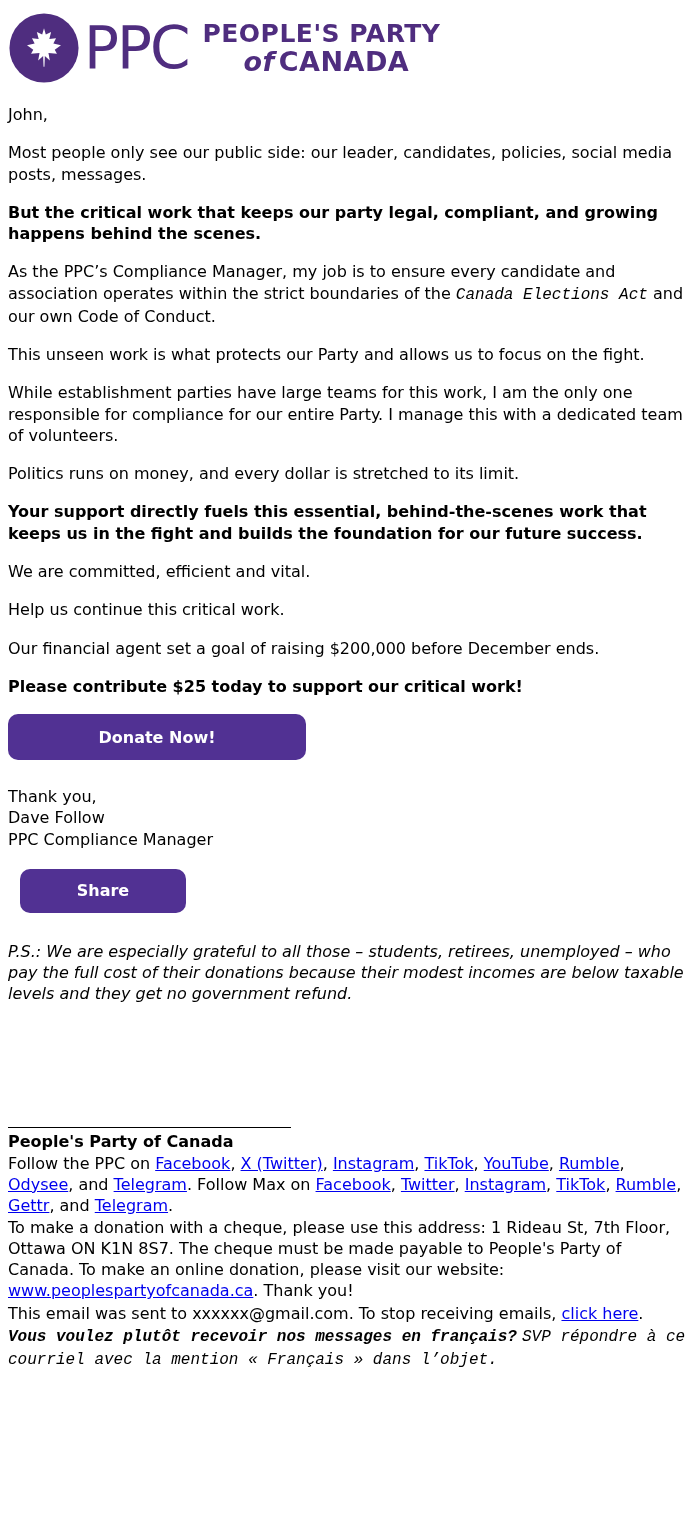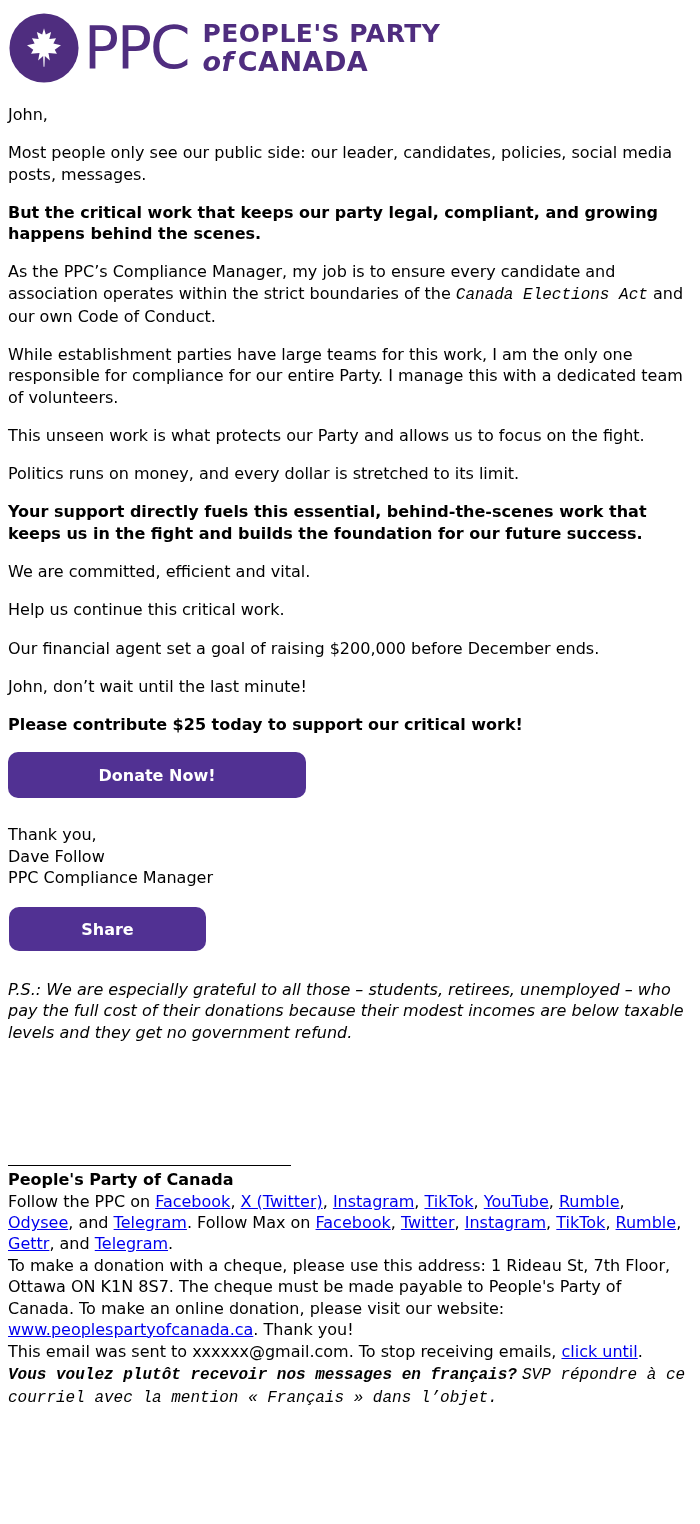--- a/index.html
+++ b/index.html
@@ -42,20 +42,21 @@
     font-weight:bold;
     line-height:1.08;
   }
   .logo-line1{
     font-size:25px;
     letter-spacing:0.5px;
   }
   .logo-line2{
     font-size:27px;
     letter-spacing:0.5px;
+    margin-left:41px;
   }
   .logo-line2 .of{
     font-style:italic;
     font-weight:bold;
     margin-right:4px;
   }
   
   p{
     margin:0 0 17px 0;
     line-height:1.33;
@@ -79,23 +80,23 @@
     border-radius:10px;
     text-align:center;
     cursor:pointer;
   }
   .btn-donate{
     width:298px;
     height:46px;
     margin:16px 0 26px 0;
   }
   .btn-share{
-    width:197px;
+    width:166px;
     height:44px;
-    margin:18px 0 28px 1px;
+    margin:18px 0 28px 12px;
   }
   
   .footer-divider{
     border:none;
     border-top:1px solid #000000;
     width:283px;
     margin:122px 0 3px 0;
   }
   .footer{
     line-height:1.32;
@@ -127,35 +128,34 @@
   </div>
 
   <p>John,</p>
 
   <p>Most people only see our public side: our leader, candidates, policies, social media posts, messages.</p>
 
   <p class="bold">But the critical work that keeps our party legal, compliant, and growing happens behind the scenes.</p>
 
   <p><span>As the PPC’s Compliance Manager, my job is to ensure every candidate and association operates within the strict boundaries of the </span><em>Canada Elections Act</em><span> and our own Code of Conduct.</span></p>
 
+  <p>This unseen work is what protects our Party and allows us to focus on the fight.</p>
+
   <p>While establishment parties have large teams for this work, I am the only one responsible for compliance for our entire Party. I manage this with a dedicated team of volunteers.</p>
-
-  <p>This unseen work is what protects our Party and allows us to focus on the fight.</p>
 
   <p>Politics runs on money, and every dollar is stretched to its limit.</p>
 
   <p class="bold">Your support directly fuels this essential, behind-the-scenes work that keeps us in the fight and builds the foundation for our future success.</p>
 
   <p>We are committed, efficient and vital.</p>
 
   <p>Help us continue this critical work.</p>
 
   <p>Our financial agent set a goal of raising $200,000 before December ends.</p>
 
-  <p>John, don’t wait until the last minute!</p>
 
   <p class="bold">Please contribute $25 today to support our critical work!</p>
 
   <button class="btn btn-donate">Donate Now!</button>
 
   <p class="sig">
     <span style="display:block;">Thank you,</span>
     <span style="display:block;">Dave Follow</span>
     <span style="display:block;">PPC Compliance Manager</span>
   </p>
@@ -166,18 +166,18 @@
 
   <hr class="footer-divider">
 
   <div class="footer">
     <div class="bold">People's Party of Canada</div>
 
     <div><span>Follow the PPC on </span><span><a href="#">Facebook</a>, <a href="#">X (Twitter)</a>, <a href="#">Instagram</a>, <a href="#">TikTok</a>, <a href="#">YouTube</a>, <a href="#">Rumble</a>, <a href="#">Odysee</a>, and <a href="#">Telegram</a></span><span>. Follow Max on </span><span><a href="#">Facebook</a>, <a href="#">Twitter</a>, <a href="#">Instagram</a>, <a href="#">TikTok</a>, <a href="#">Rumble</a>, <a href="#">Gettr</a>, and <a href="#">Telegram</a></span><span>.</span></div>
 
     <div><span>To make a donation with a cheque, please use this address: 1 Rideau St, 7th Floor, Ottawa ON K1N 8S7. The cheque must be made payable to People's Party of Canada. To make an online donation, please visit our website: </span><a href="#">www.peoplespartyofcanada.ca</a><span>. Thank you!</span></div>
 
-    <div><span>This email was sent to xxxxxx@gmail.com. To stop receiving emails, </span><a href="#">click until</a><span>.</span></div>
+    <div><span>This email was sent to xxxxxx@gmail.com. To stop receiving emails, </span><a href="#">click here</a><span>.</span></div>
 
     <div class="footer-french"><strong><em>Vous voulez plutôt recevoir nos messages en français?</em></strong> <em>SVP répondre à ce courriel avec la mention « Français » dans l’objet.</em></div>
   </div>
 
 </div>
 
 </body></html>

